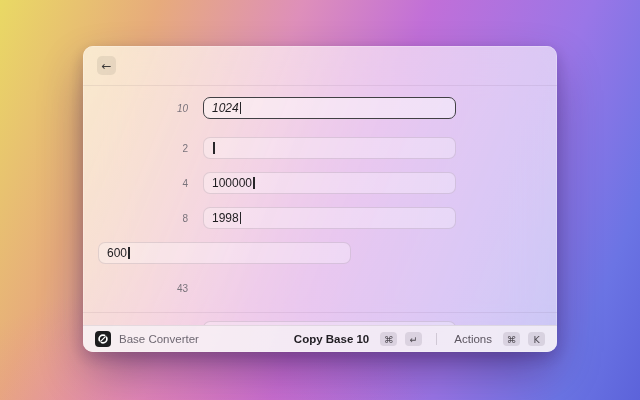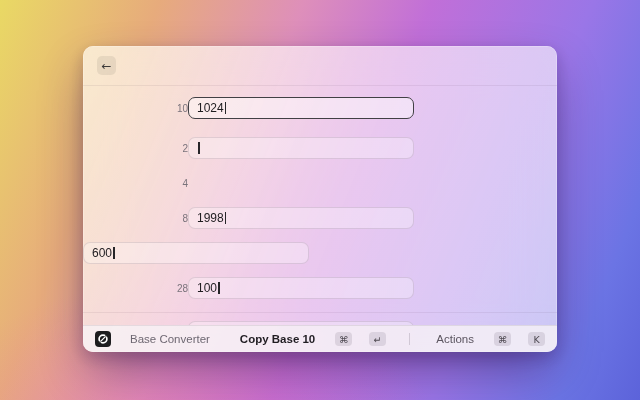--- a/index.html
+++ b/index.html
@@ -25,36 +25,36 @@
 
   .header{ height:40px; flex:0 0 40px; display:flex; align-items:center; padding:0 14px;
            border-bottom:1px solid rgba(60,40,60,0.08); }
   .back-btn{ width:19px; height:19px; border:none; border-radius:5px;
              background:rgba(60,50,45,0.09); color:#3c3a3a; font-size:12px; line-height:1;
              display:flex; align-items:center; justify-content:center; cursor:pointer;
              font-family:"DejaVu Sans", sans-serif; }
 
   .content{ flex:1 1 auto; overflow:hidden; padding-top:11px; }
   .row{ display:flex; align-items:center; height:22px; margin-bottom:13px; }
-  .row.focused{ margin-bottom:18px; }
+  .row.focused{ margin-bottom:18px;font-style:italic; }
   .label{ width:105px; flex:0 0 105px; text-align:right; font-size:10px; color:#79737b; }
-  .field{ width:226px; height:22px; border-radius:7px;
+  .field{ margin-left:15px; width:253px; height:22px; border-radius:7px;
           border:1px solid rgba(70,50,70,0.14);
           background:rgba(255,255,255,0.30);
           display:flex; align-items:center; padding:0 8px;
           font-size:12px; color:#1e1c1f; }
   .row.focused .field{ border:1.5px solid #414044; background:rgba(255,255,255,0.45); }
   .caret{ display:inline-block; width:1.5px; height:12px; background:#272629; margin-left:1px; }
   .section-divider{ height:1px; background:rgba(60,40,60,0.08); margin:10px 0 8px 0; }
 
   .footer{ flex:0 0 27px; height:27px; display:flex; align-items:center; padding:0 12px;
            background:rgba(247,244,246,0.78); border-top:1px solid rgba(60,40,60,0.10); }
   .app-icon{ width:16px; height:16px; flex:0 0 16px; }
-  .app-name{ margin-left:19px; font-size:11.5px; color:#6e6872; }
-  .footer-right{ margin-left:auto; display:flex; align-items:center; gap:17px; }
+  .app-name{ margin-left:8px; font-size:11.5px; color:#6e6872; }
+  .footer-right{ margin-left:auto; display:flex; align-items:center; gap:8px; }
   .action-label{ font-size:11.5px; font-weight:700; color:#201d22; margin-right:3px; }
   .action-label.secondary{ font-weight:400; color:#5c5660; margin-left:3px; }
   kbd{ min-width:17px; height:14px; padding:0 3px; border-radius:4px;
        background:rgba(118,108,120,0.18); color:#4f4a52; font-size:9.5px;
        display:inline-flex; align-items:center; justify-content:center;
        font-family:"DejaVu Sans", sans-serif; }
   .vdiv{ width:1px; height:12px; background:rgba(60,50,60,0.18); margin:0 6px; }
 </style>
 </head>
 <body>
@@ -79,43 +79,43 @@
 
   <div class="row">
     <span class="label">2</span>
     <div class="field">
       <span class="caret" hidden=""></span>
     </div>
   </div>
 
   <div class="row">
     <span class="label">4</span>
+    <div class="field">
+      <span class="val">100000</span>
+      <span class="caret" hidden=""></span>
+    </div>
   </div>
 
   <div class="row">
     <span class="label">8</span>
     <div class="field">
       <span class="val">1998</span>
       <span class="caret" hidden=""></span>
     </div>
   </div>
 
   <div class="row">
     <div class="field">
       <span class="val">600</span>
       <span class="caret" hidden=""></span>
     </div>
   </div>
 
   <div class="row">
-    <span class="label">28</span>
-    <div class="field">
-      <span class="val">100</span>
-      <span class="caret" hidden=""></span>
-    </div>
+    <span class="label">43</span>
   </div>
 </div>
     <div class="section-divider"></div>
     <div class="row">
       <span class="label"></span>
       <div class="field"></div>
     </div>
   </div>
 
   <div class="footer">

